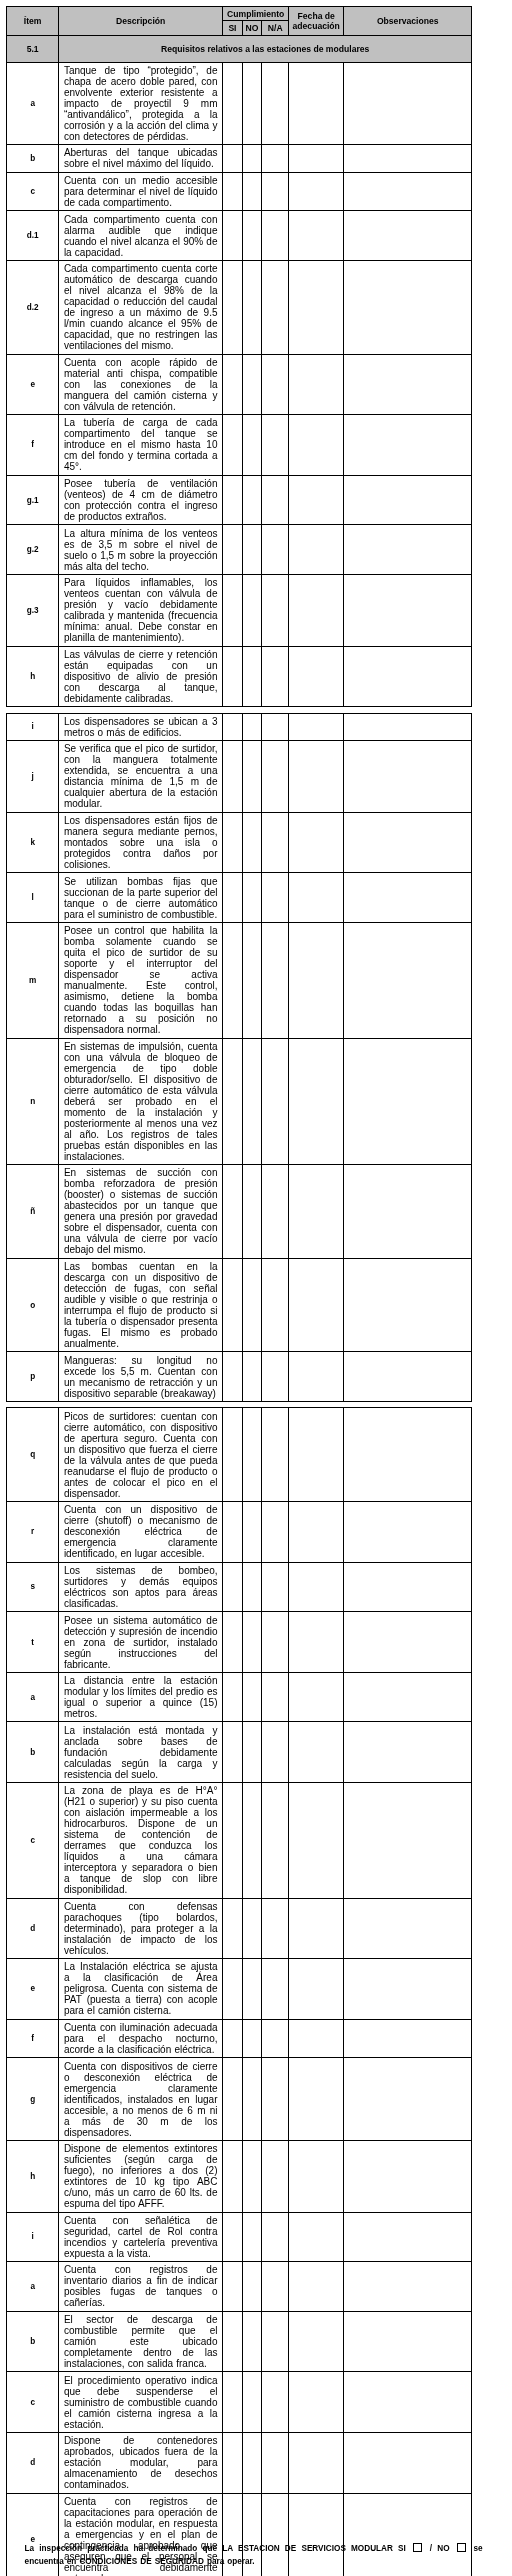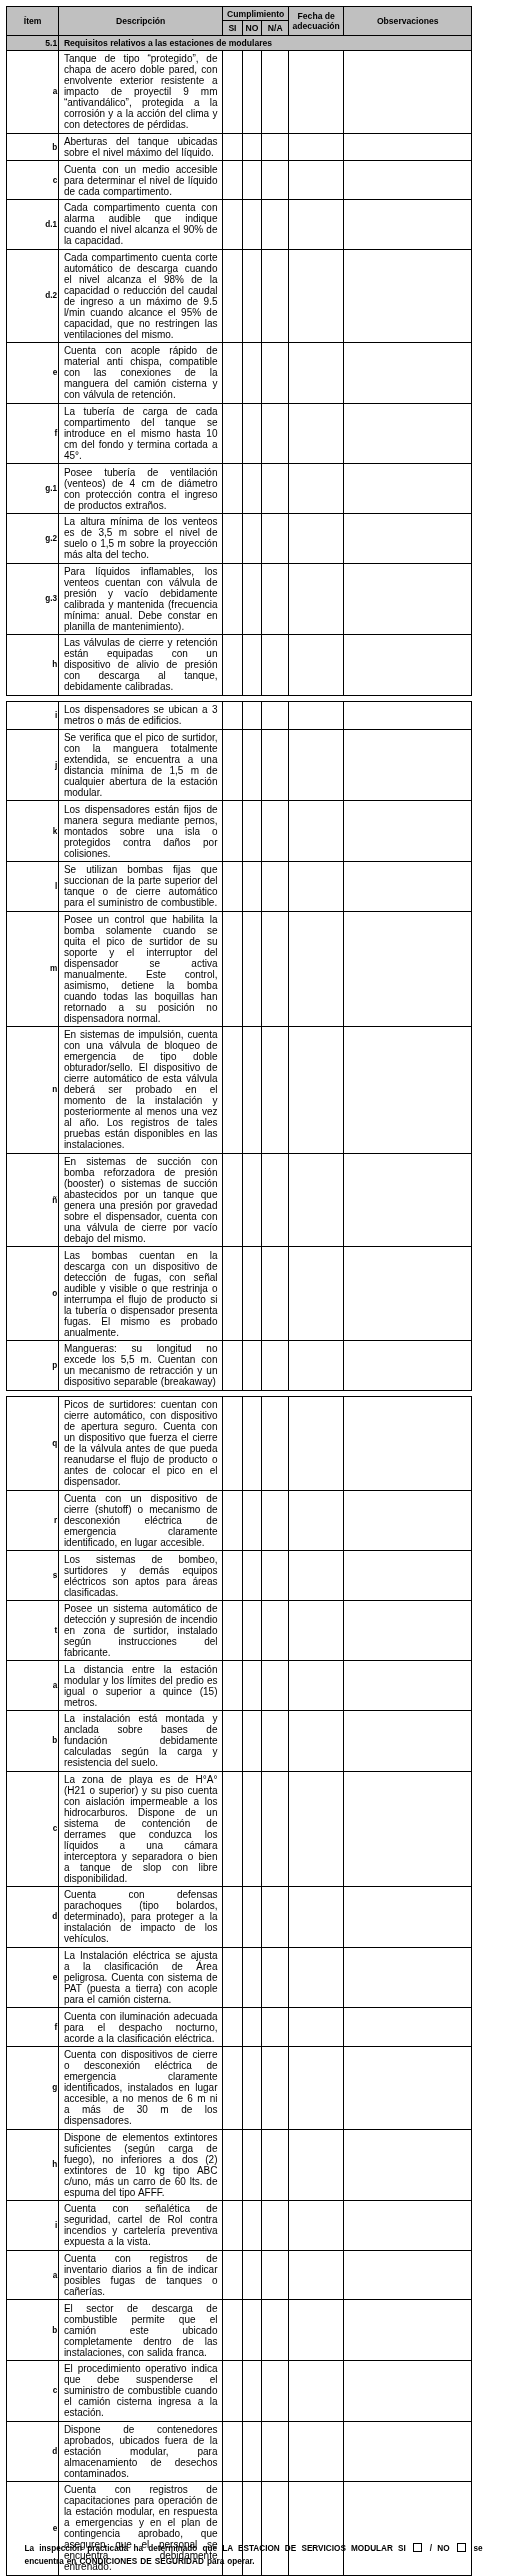--- a/index.html
+++ b/index.html
@@ -12,33 +12,33 @@
   table.seg{
     border-collapse:collapse;table-layout:fixed;width:464px;
     border:1.6px solid #000;margin:0 0 5.5px 0;
   }
   table.seg th, table.seg td{border:0.8px solid #000;}
   table.seg th{
     background:#c0c0c0;font-weight:bold;font-size:8.6px;line-height:10px;
     padding:1.6px 0.8px;text-align:center;vertical-align:middle;
   }
   td.item{
-    text-align:right;font-weight:bold;font-size:8.2px;
-    vertical-align:middle;padding:1px;
+    text-align:center;font-weight:bold;font-size:8.2px;
+    vertical-align:middle;padding:8px;
   }
   td.desc{
     font-size:10px;line-height:11px;text-align:justify;
     vertical-align:middle;padding:2.3px 4.7px;
     word-spacing:0.4px;
   }
   td.chk, td.fecha, td.obs{background:#fff;}
   tr.section td{
     background:#c0c0c0;font-weight:bold;font-size:8.6px;line-height:10px;
   }
-  tr.section td.sectitle{text-align:left;padding:2.3px 4.7px;}
+  tr.section td.sectitle{text-align:center;padding:2.3px 4.7px;}
   tr.section td.item{font-size:8.6px;}
   .footer{
     position:absolute;left:8.6px;top:2527px;width:458px;
     font-weight:bold;font-size:8.2px;line-height:12.5px;text-align:justify;
     margin:16px;word-spacing:0.8px;
   }
   .cb{
     display:inline-block;width:7px;height:7px;border:1.2px solid #000;
     vertical-align:-0.8px;margin:0 2.3px;background:#fff;
   }

